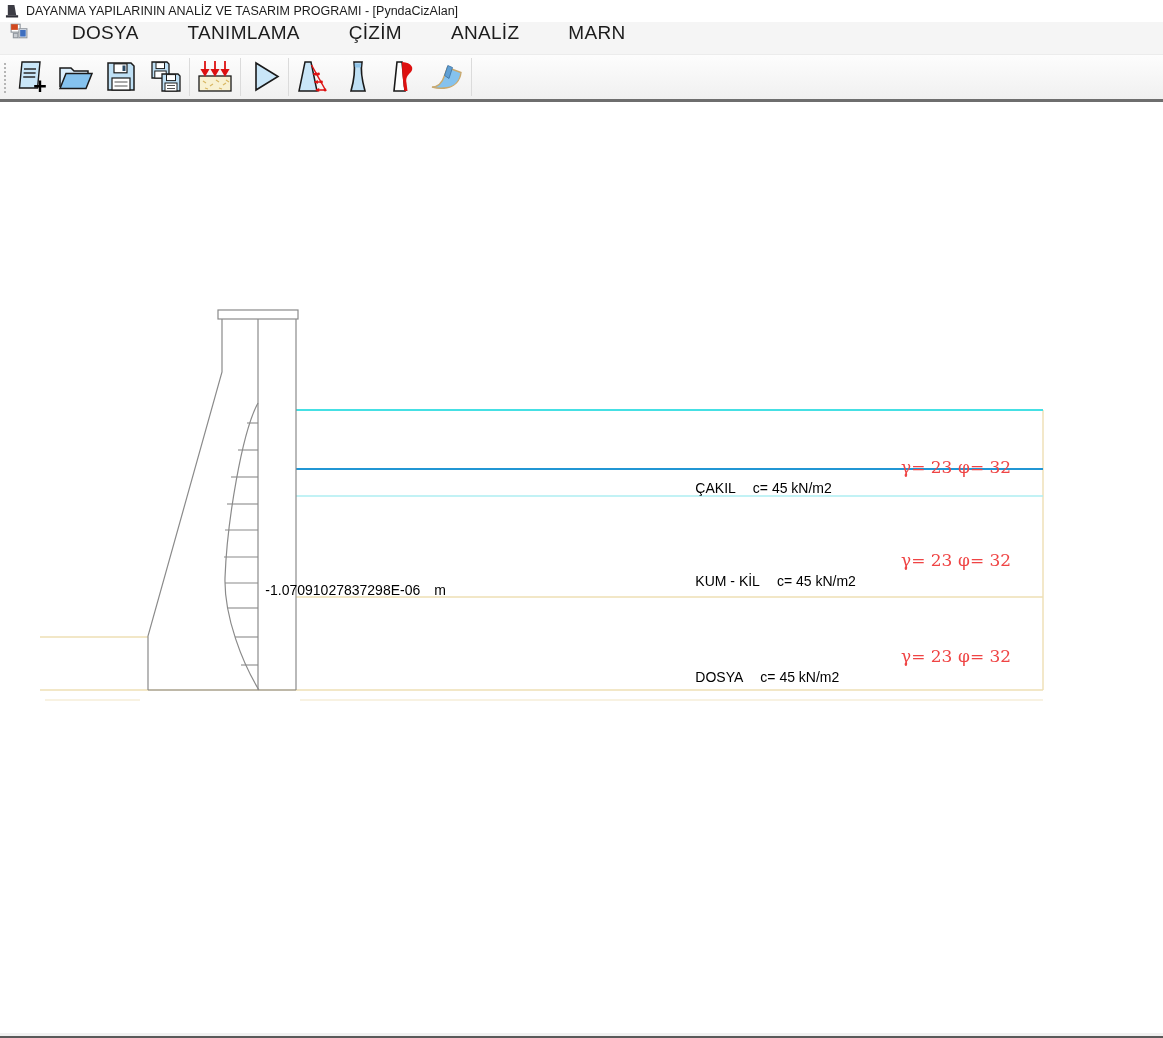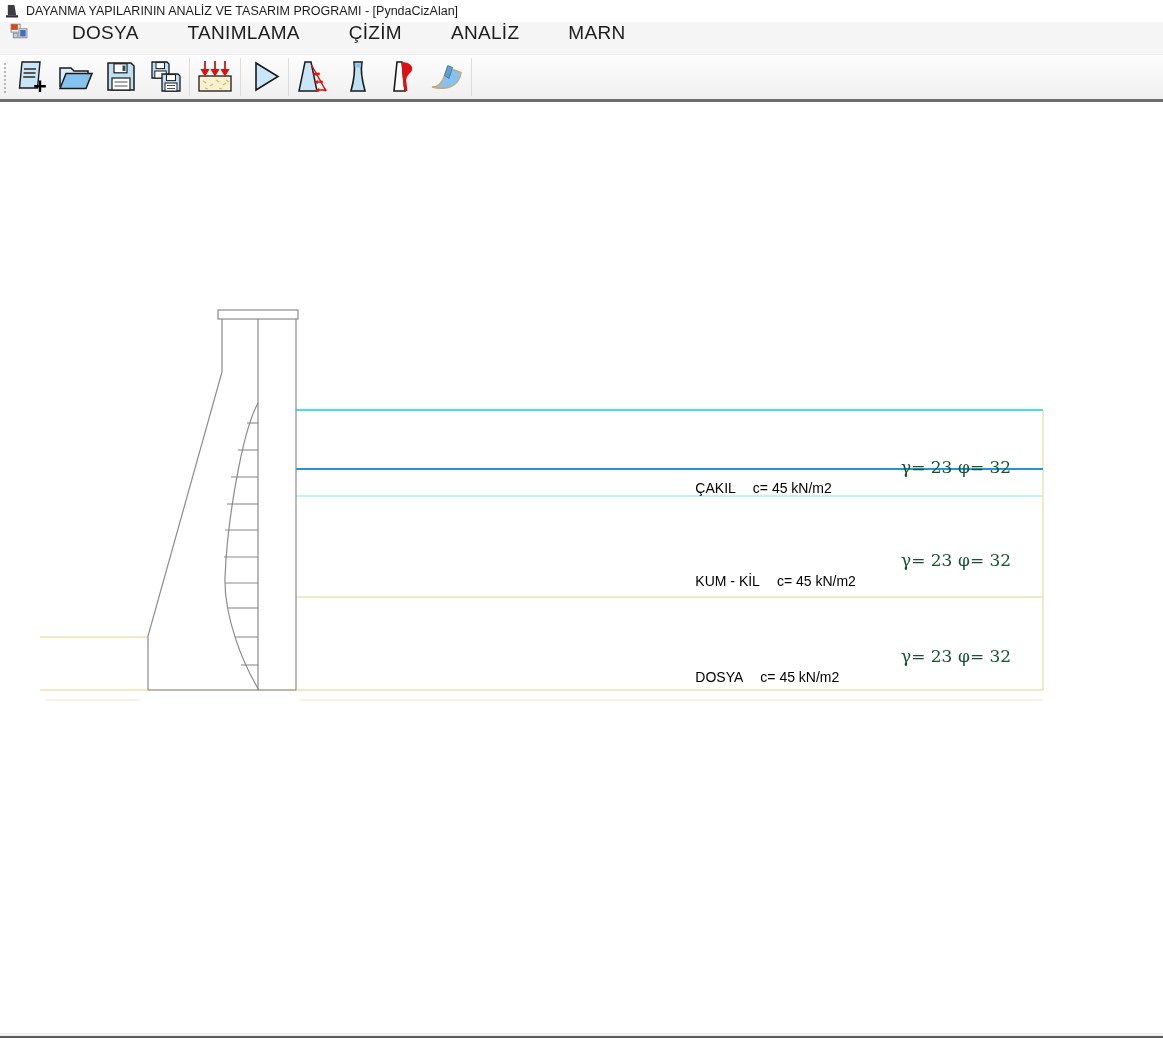--- a/index.html
+++ b/index.html
@@ -46,21 +46,21 @@
   .canvas-border-left{position:absolute;top:102px;left:0;width:2px;height:931px;background:#585858;}
   .canvas-border-right{position:absolute;top:102px;right:0;width:1px;height:931px;background:#c2c2c2;}
   .statusstrip{position:absolute;top:1033px;left:0;width:1163px;height:3px;background:#f1f1f1;}
   .bottomline{position:absolute;top:1036px;left:0;width:1163px;height:2px;background:#5a5a5a;}
 
   
   .draw-svg{position:absolute;top:0;left:0;}
   .dlabel{position:absolute;font-size:14px;color:#000;height:22px;line-height:22px;white-space:pre;}
   .lcoh{margin-left:17px;}
   .dunit{margin-left:14px;}
-  .greek{position:absolute;font-family:"DejaVu Serif",serif;font-size:17px;color:#14532d;
+  .greek{position:absolute;font-family:"DejaVu Serif",serif;font-size:17px;color:#ef4444;
          height:22px;line-height:22px;white-space:pre;}
 </style>
 </head>
 <body>
 
 <div id="app">
 
   <div class="titlebar">
     <svg width="15" height="15" viewBox="0 0 16 16">
       <path d="M3 1 L10 1 L12 12 L3 12 Z" fill="#3c3c44"></path>
@@ -235,20 +235,23 @@
         <line x1="227" y1="402" x2="258" y2="402"></line>
         <line x1="225" y1="428" x2="258" y2="428"></line>
         <line x1="224" y1="455" x2="258" y2="455"></line>
         <line x1="225" y1="481" x2="258" y2="481"></line>
         <line x1="228" y1="506" x2="258" y2="506"></line>
         <line x1="235" y1="535" x2="258" y2="535"></line>
         <line x1="241" y1="563" x2="258" y2="563"></line>
       </g>
     </svg>
 
+    <div class="dlabel" style="left:242px;top:455px;">
+      <span>-1.07091027837298E-06</span><span class="dunit">m</span>
+    </div>
 
     <div class="dlabel" style="left:672px;top:353px;">
       <span>ÇAKIL</span><span class="lcoh">c= 45 kN/m2</span>
     </div>
     <div class="greek" style="left:901px;top:354px;">γ= 23</div>
     <div class="greek" style="left:958px;top:354px;">φ= 32</div>
 
     <div class="dlabel" style="left:672px;top:446px;">
       <span>KUM - KİL</span><span class="lcoh">c= 45 kN/m2</span>
     </div>

